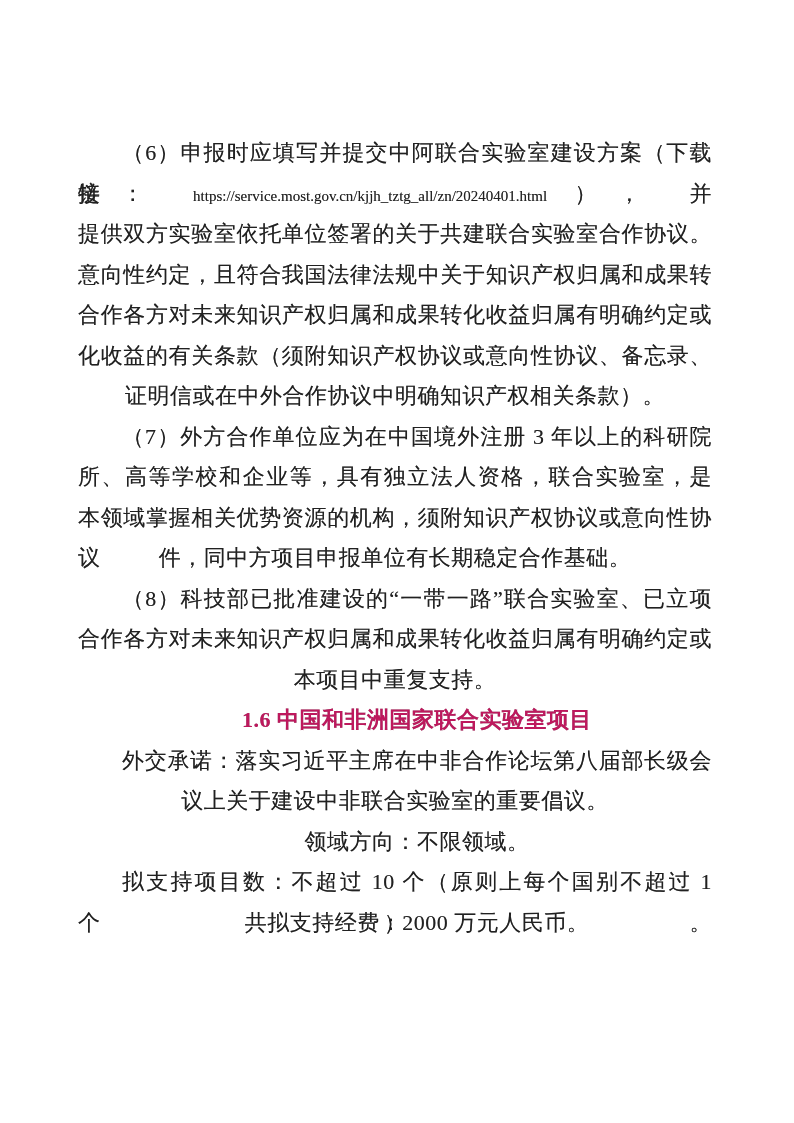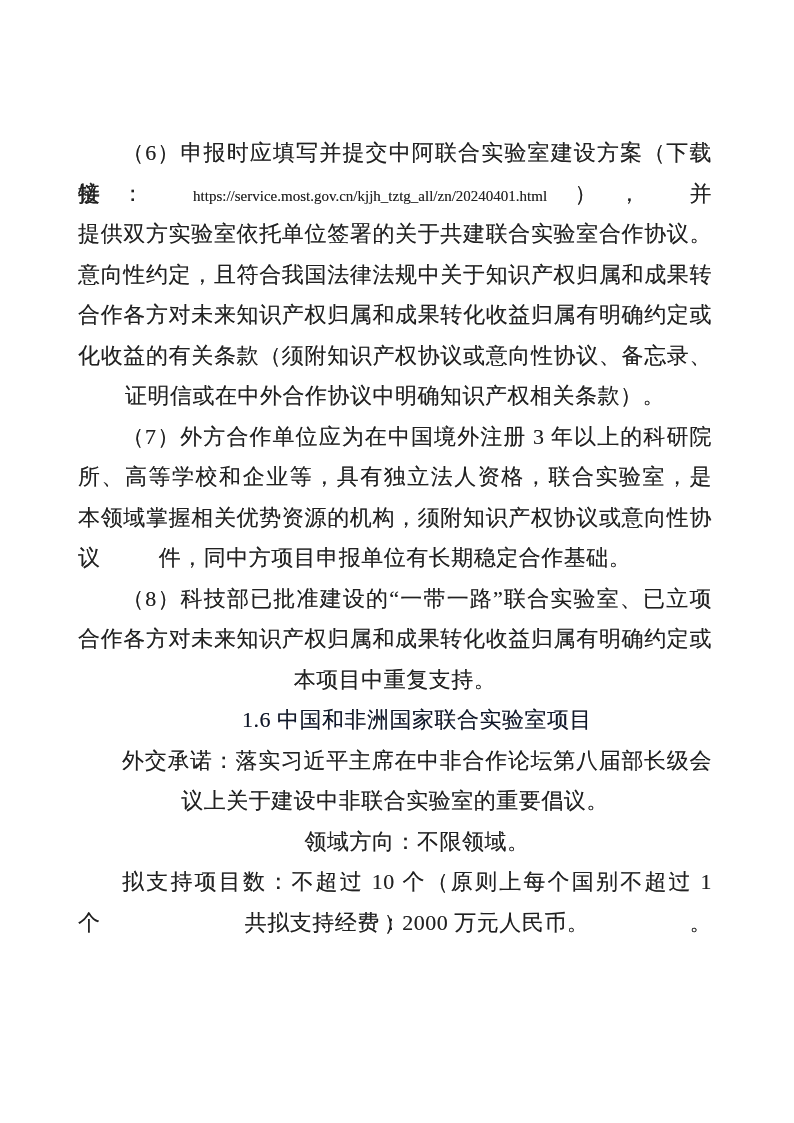--- a/index.html
+++ b/index.html
@@ -32,22 +32,22 @@
     text-shadow: 0 0 0.4px rgba(20,20,20,0.45);
   }
   .line.justify {
     text-align: justify;
     text-align-last: justify;
   }
   .line.indent {
     text-indent: 2em;
   }
   .line.heading {
-    font-weight: normal;
-    color: #0f172a;
+    font-weight: bold;
+    color: #be185d;
   }
   .url {
     font-size: 15px;
     letter-spacing: 0px;
   }
   .pagenum {
     position: absolute;
     top: 1001px;
     right: 126px;
     font-size: 19px;

